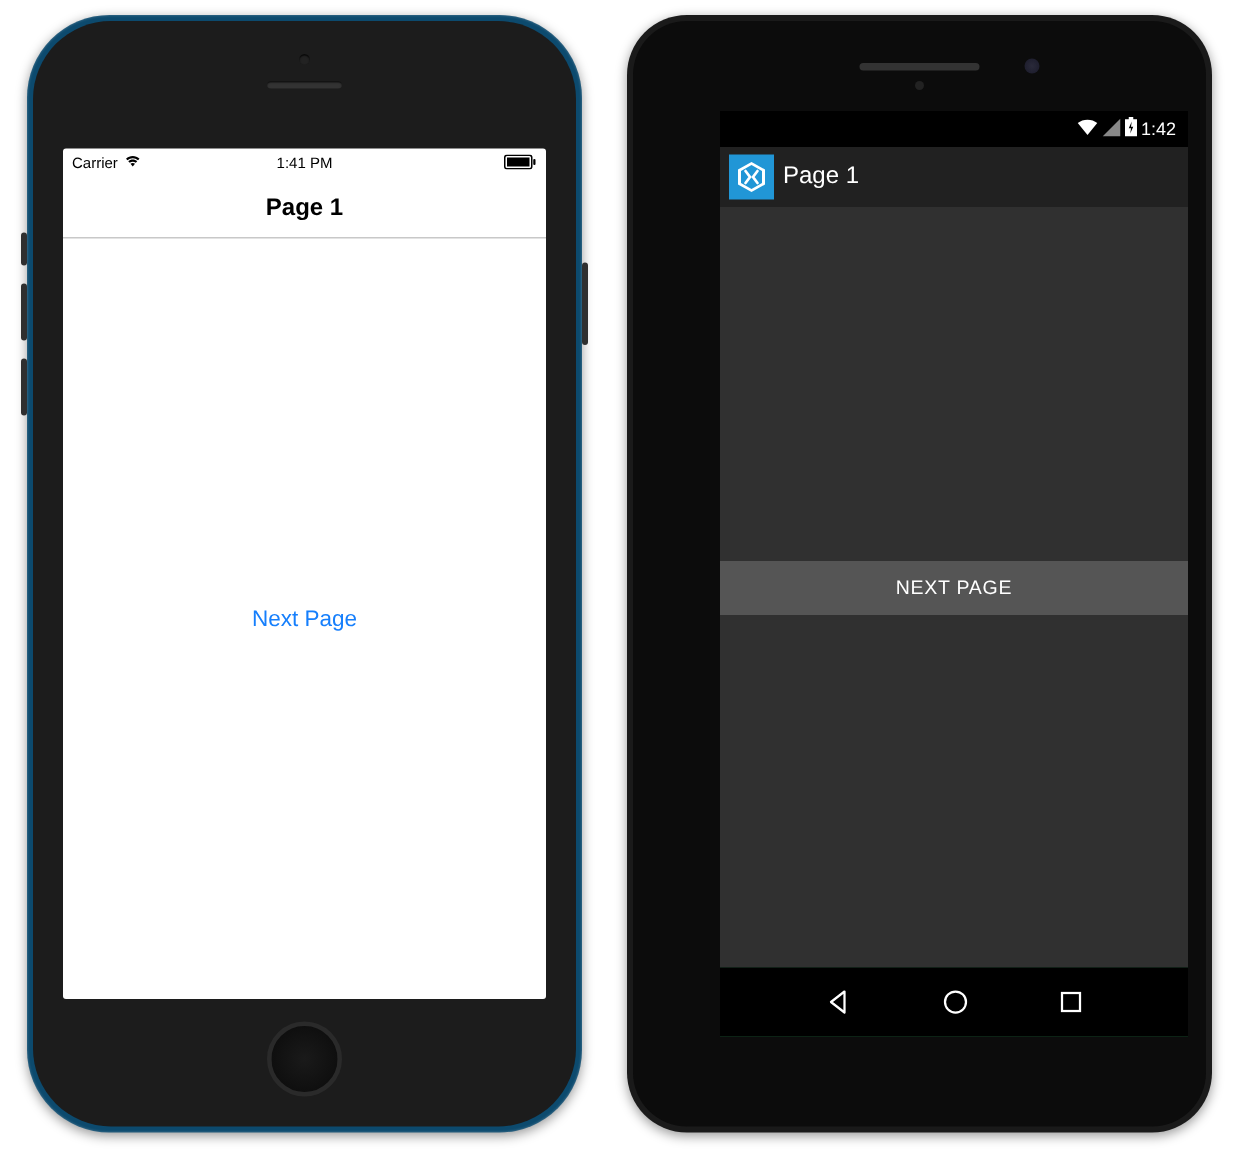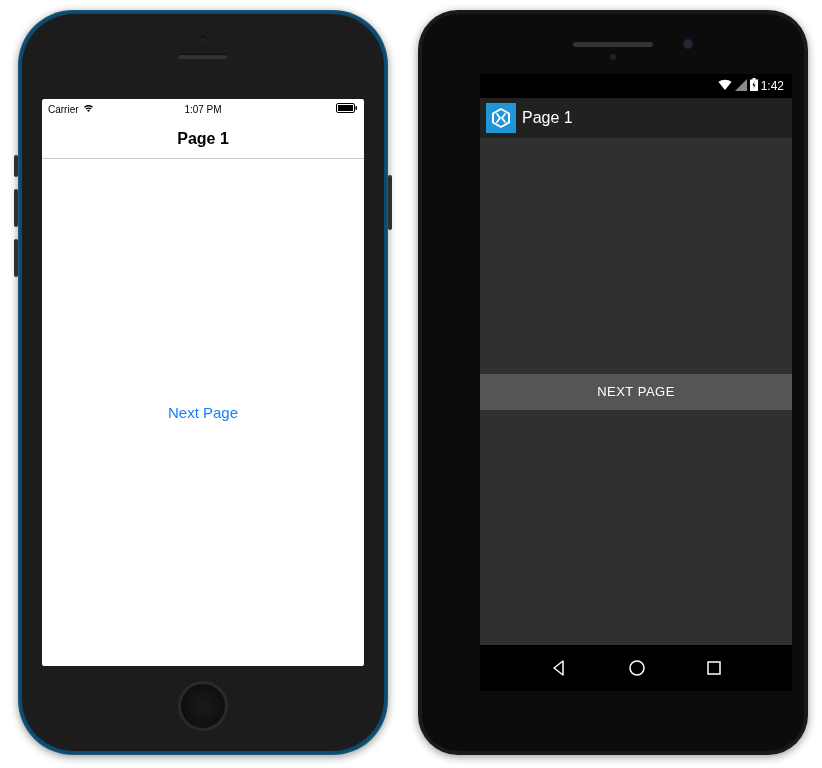--- a/index.html
+++ b/index.html
@@ -297,21 +297,21 @@
 
       <div class="ios-status-bar">
         <div class="ios-status-left">
           <span>Carrier</span>
           <span>
             <svg width="11" height="9" viewBox="0 0 11 9">
                 <path d="M5.5 8 L4 6.2 C4.8 5.5 6.2 5.5 7 6.2 Z M2.5 4.5 C4.2 3 6.8 3 8.5 4.5 L7.5 5.5 C6.4 4.5 4.6 4.5 3.5 5.5 Z M1 2.8 C3.5 0.5 7.5 0.5 10 2.8 L9 3.8 C7 2 4 2 2 3.8 Z" fill="#000"></path>
               </svg>
           </span>
         </div>
-        <span class="ios-status-center">1:07 PM</span>
+        <span class="ios-status-center">1:41 PM</span>
         <div>
           <span>
             <svg width="22" height="10" viewBox="0 0 22 10">
                 <rect x="0.5" y="0.5" width="18" height="9" rx="1.5" stroke="#000" fill="none"></rect>
                 <rect x="2" y="2" width="15" height="6" fill="#000"></rect>
                 <rect x="19.5" y="3" width="1.5" height="4" rx="0.7" fill="#000"></rect>
               </svg>
           </span>
         </div>
       </div>

